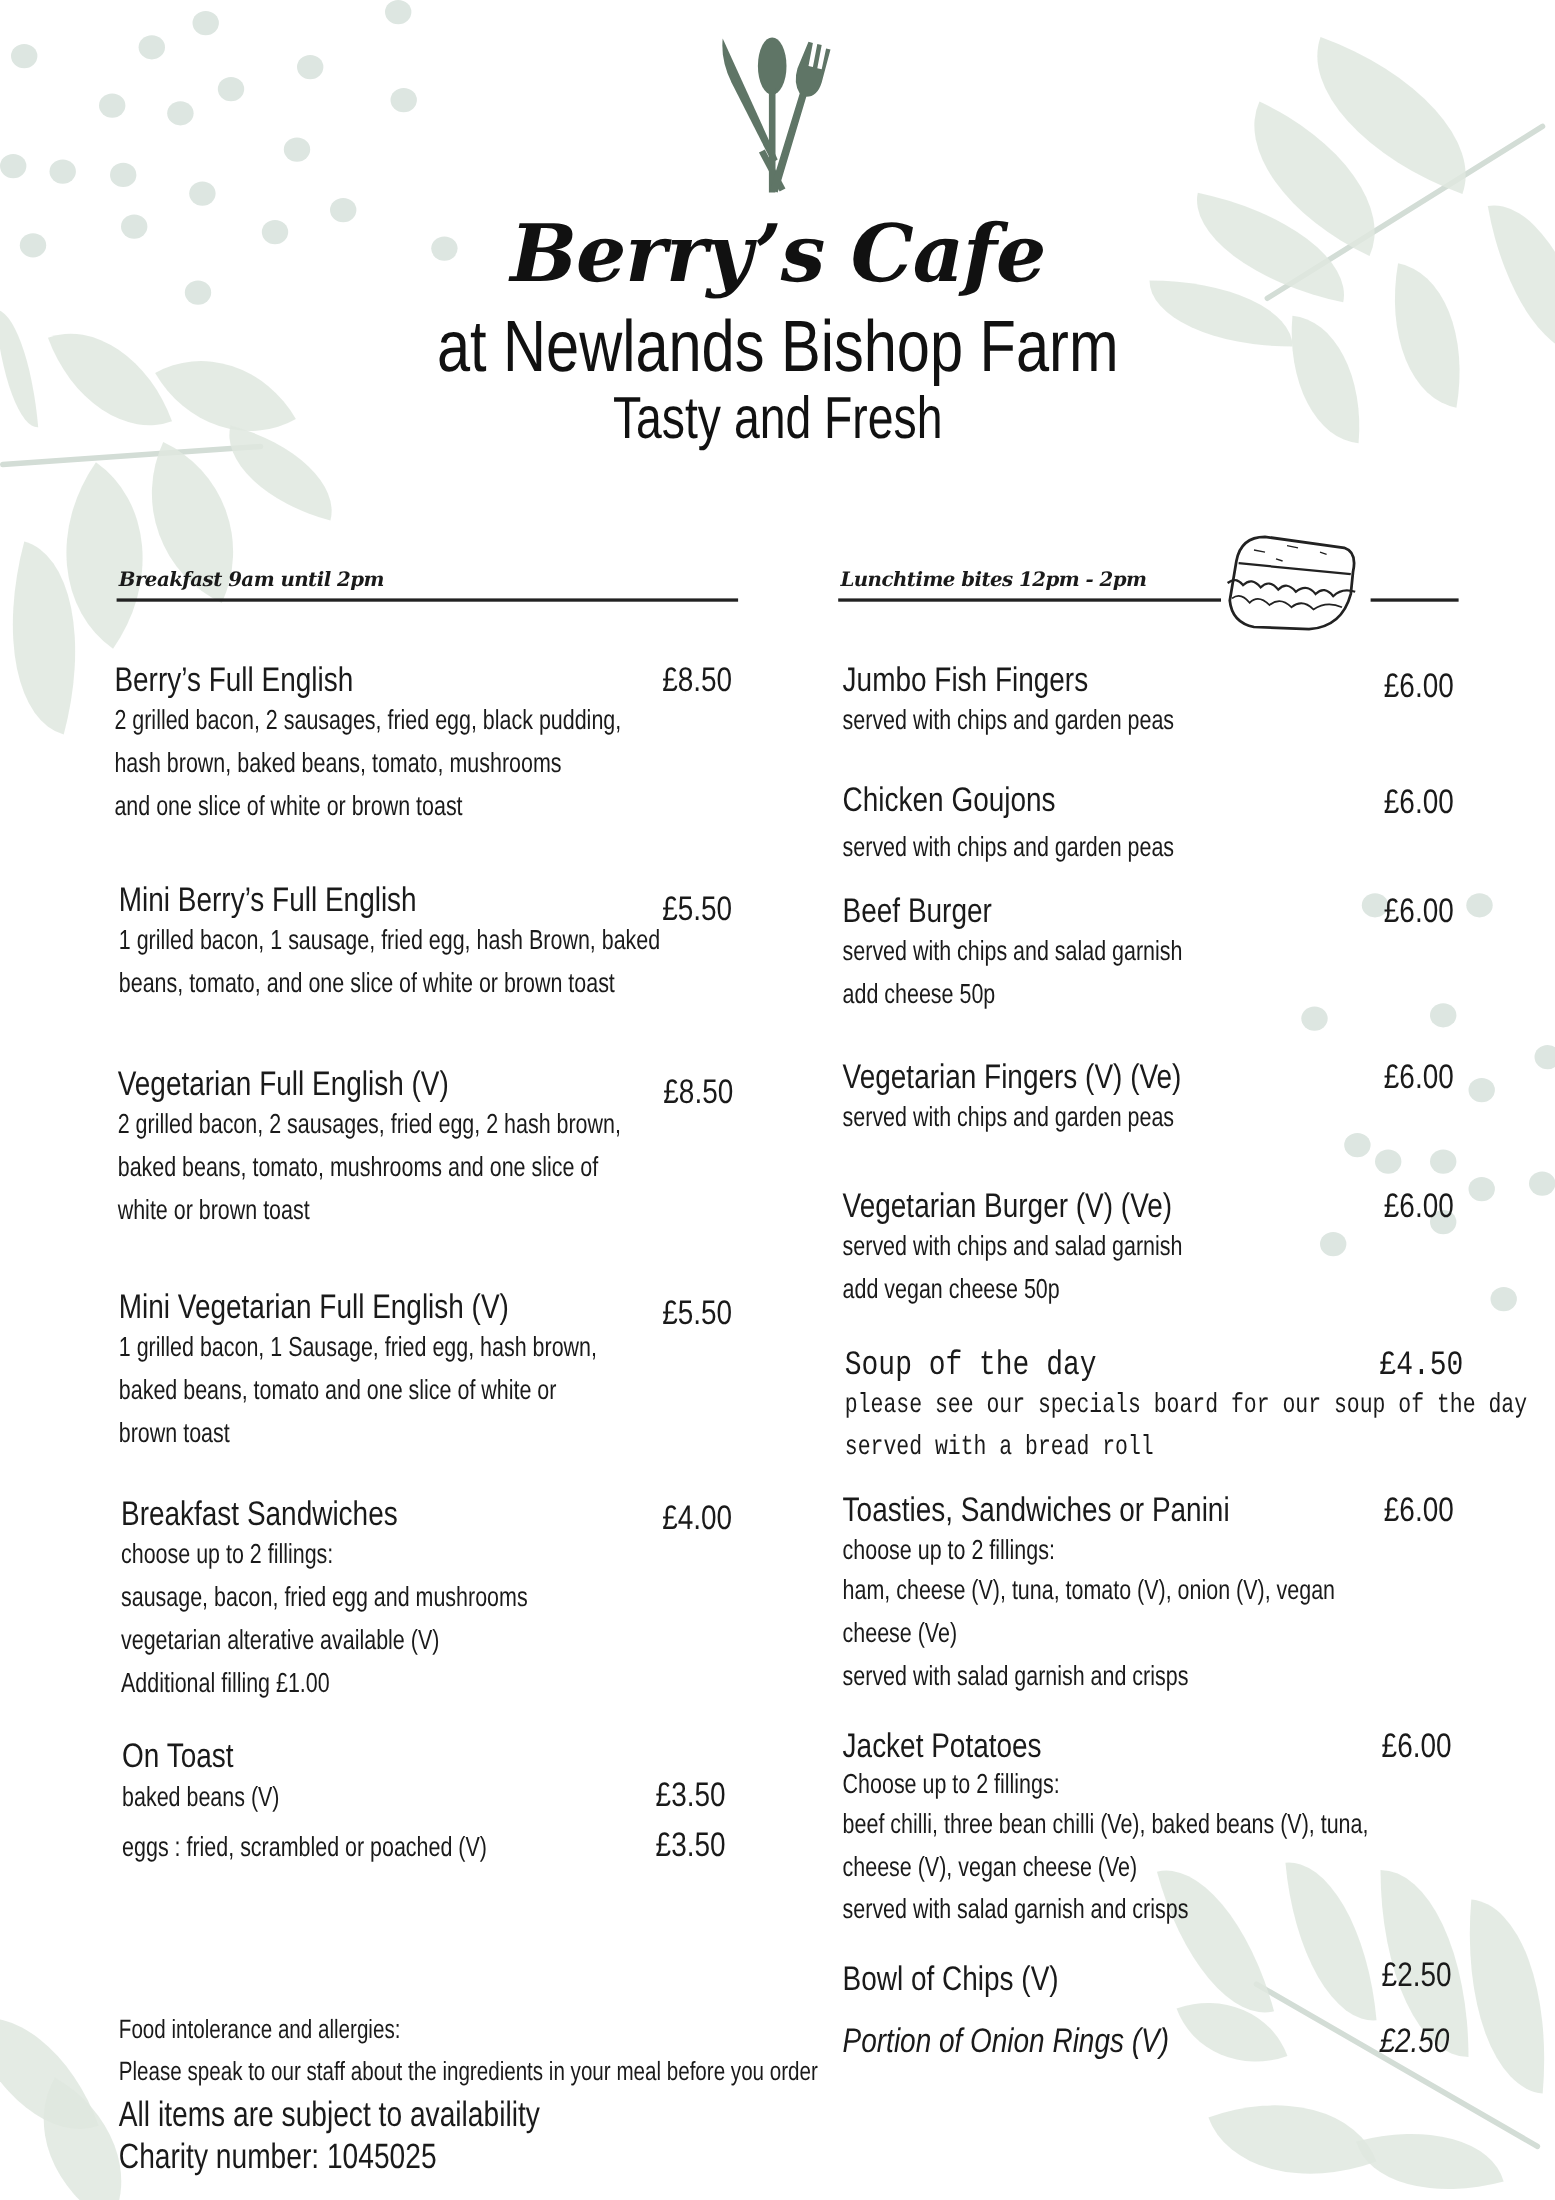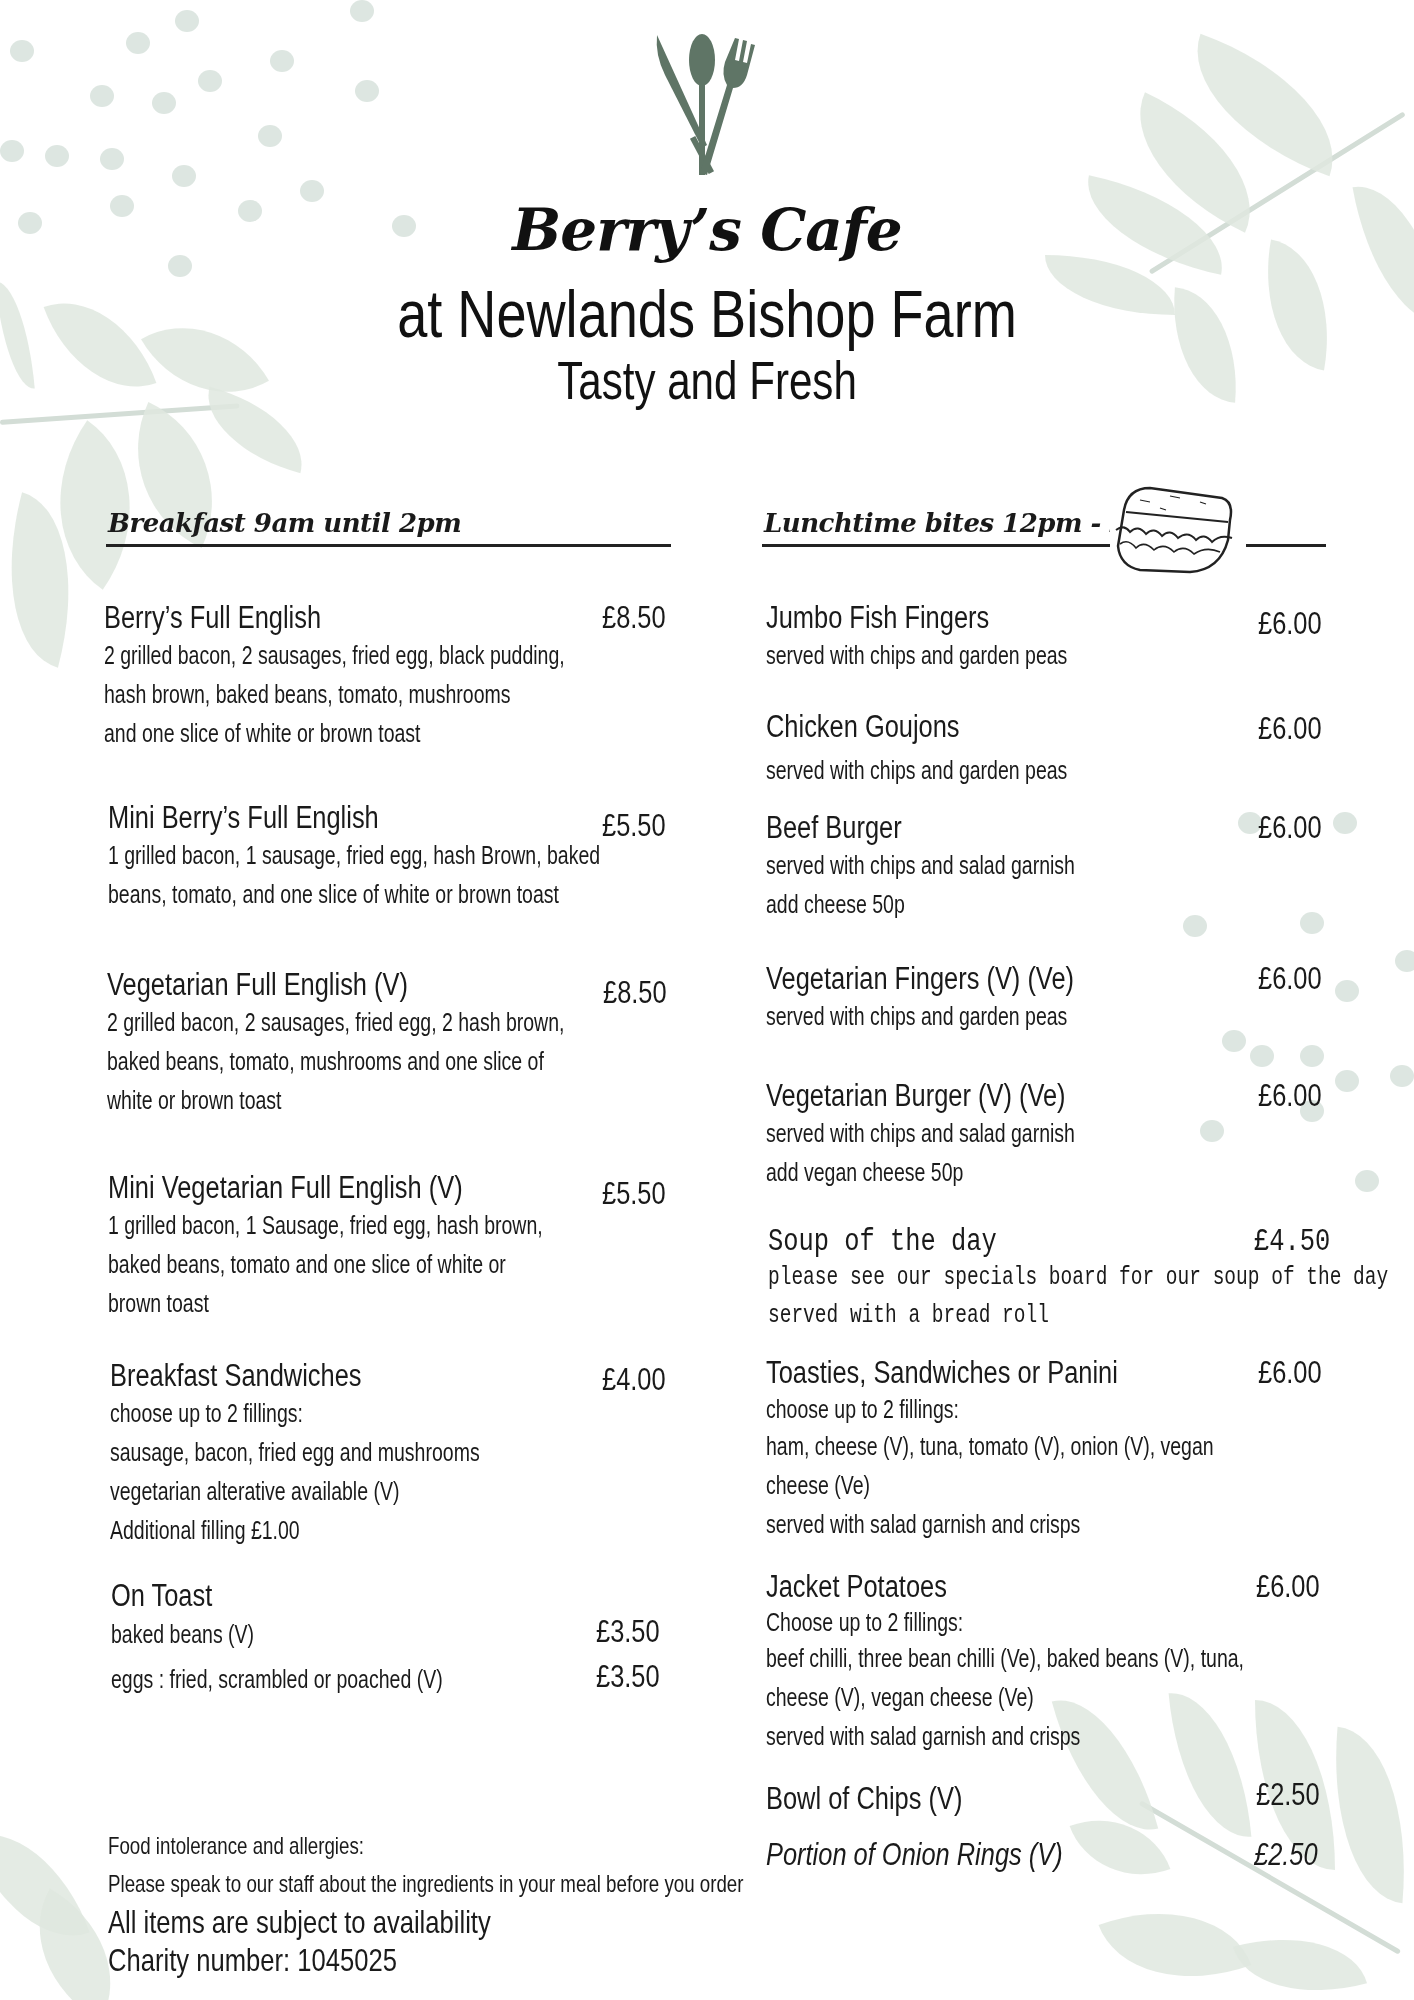--- a/index.html
+++ b/index.html
@@ -5,26 +5,26 @@
   html, body { margin:0; padding:0; }
   body { width:1414px; height:2000px; background:#ffffff; position:relative; overflow:hidden;
          font-family:"Liberation Sans Narrow","Liberation Sans", sans-serif; color:#1a1a1a; }
   .deco { position:absolute; pointer-events:none; }
   .leaf { position:absolute; background:#dfe7df; border-radius:0 100% 0 100%; opacity:.85; }
   .dot { position:absolute; width:24px; height:22px; border-radius:50%; background:#dde6e1; }
   .stem { position:absolute; height:5px; background:#d3ddd6; border-radius:3px; transform-origin:left center; }
 
   .header { position:absolute; left:0; top:30px; width:1414px; text-align:center; }
   .logo { display:block; margin:0 auto; width:120px; height:150px; }
-  .title { font-family:"DejaVu Serif", serif; font-weight:bold; font-style:italic; font-size:58px; line-height:96px; margin-top:2px; letter-spacing:-1px; color:#111; }
+  .title { font-family:"DejaVu Serif", serif; font-weight:bold; font-style:italic; font-size:72px; line-height:96px; margin-top:2px; letter-spacing:-1px; color:#111; }
   .subtitle { font-family:"Liberation Sans", sans-serif; font-size:66px; line-height:72px; transform:scaleX(.82); color:#111; }
   .tagline { font-family:"Liberation Sans", sans-serif; font-size:54px; line-height:60px; transform:scaleX(.78); color:#111; }
 
   .section-head { position:absolute; height:44px; border-bottom:3px solid #222; }
-  .section-head span { font-family:"DejaVu Serif", serif; font-style:italic; font-weight:bold; font-size:26px; position:absolute; bottom:6px; left:2px; letter-spacing:-.5px; }
+  .section-head span { font-family:"DejaVu Serif", serif; font-style:italic; font-weight:bold; font-size:18px; position:absolute; bottom:6px; left:2px; letter-spacing:-.5px; }
   .sandwich { position:absolute; width:136px; height:100px; background:#fff; }
 
   .item { position:absolute;margin-top:15px; }
   .item .name { font-size:31px; line-height:36px; transform:scaleX(.82); transform-origin:left; white-space:nowrap; }
   .item .price { position:absolute; top:0; font-size:31px; line-height:36px; transform:scaleX(.82); transform-origin:left; white-space:nowrap; }
   .item .desc { font-size:25px; line-height:39px; transform:scaleX(.78); transform-origin:left; white-space:nowrap; }
   .sub-row { position:relative; height:45px; }
   .sub-row .desc { line-height:40px; }
 
   .footer { position:absolute; left:108px; top:1827px; }

